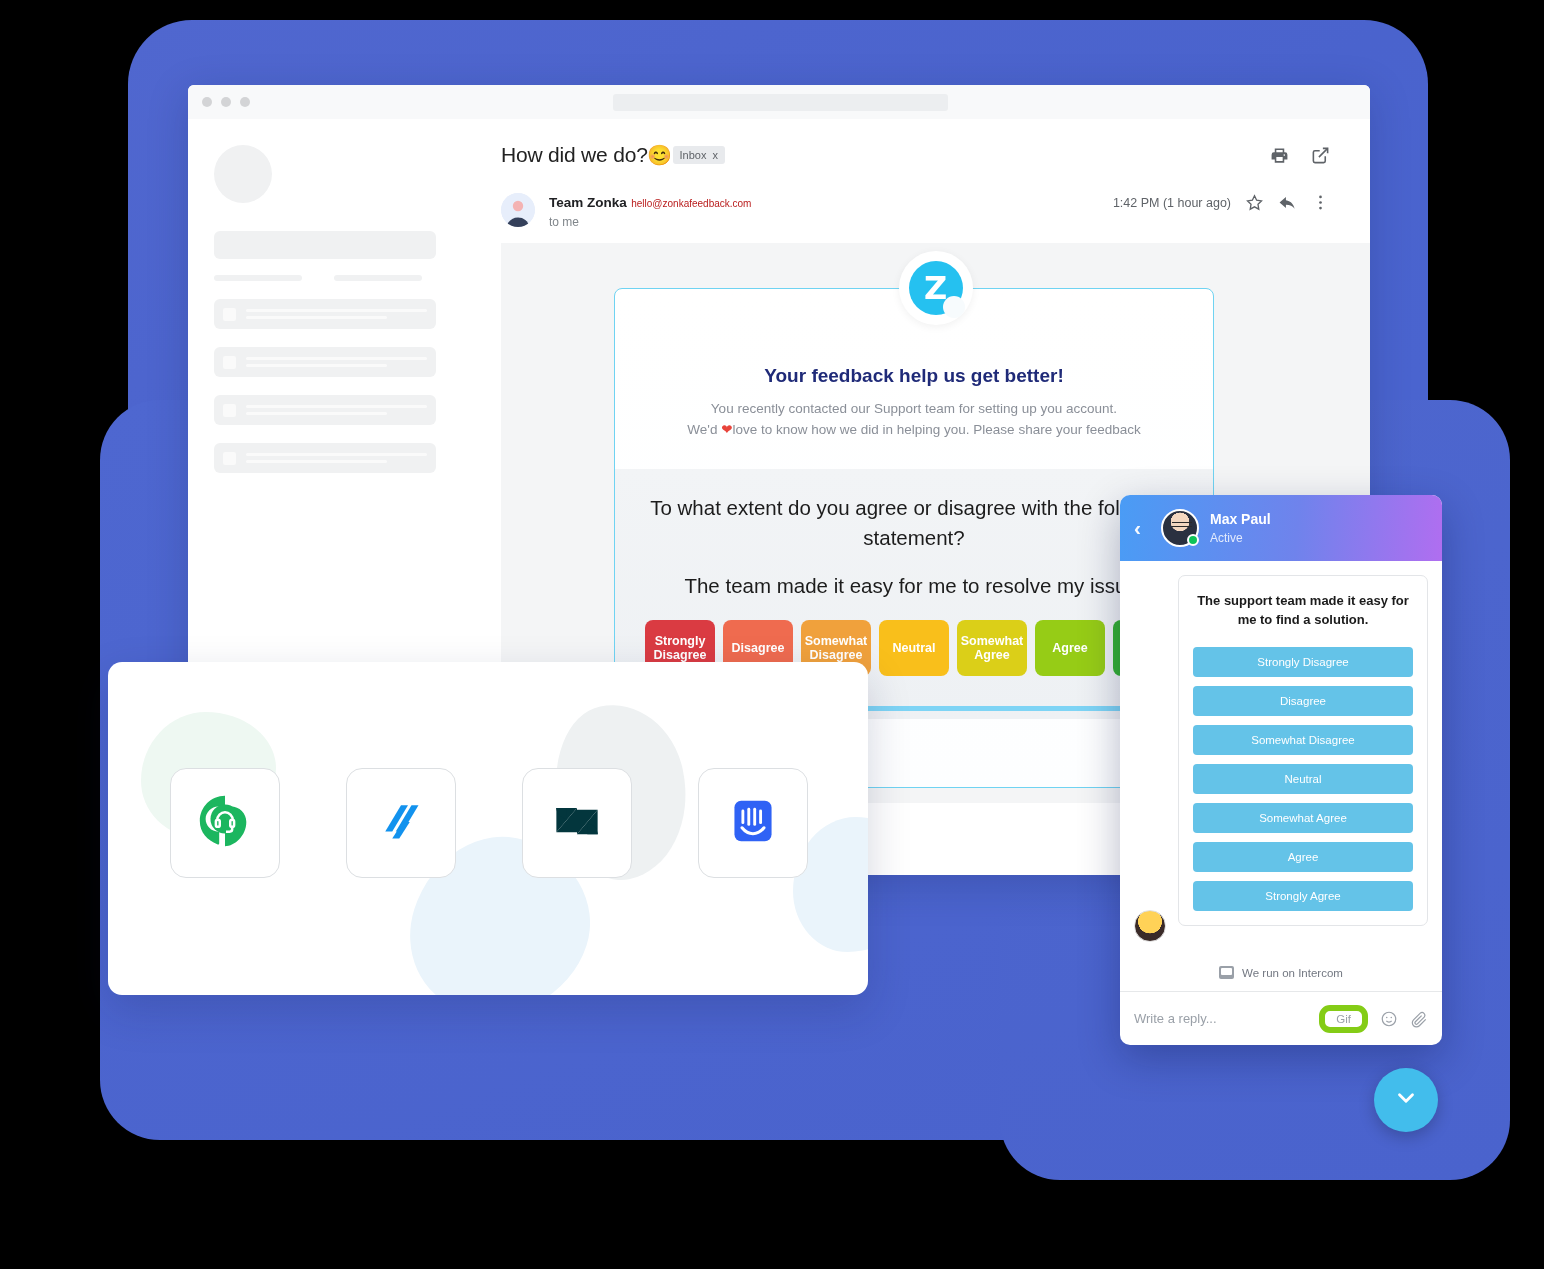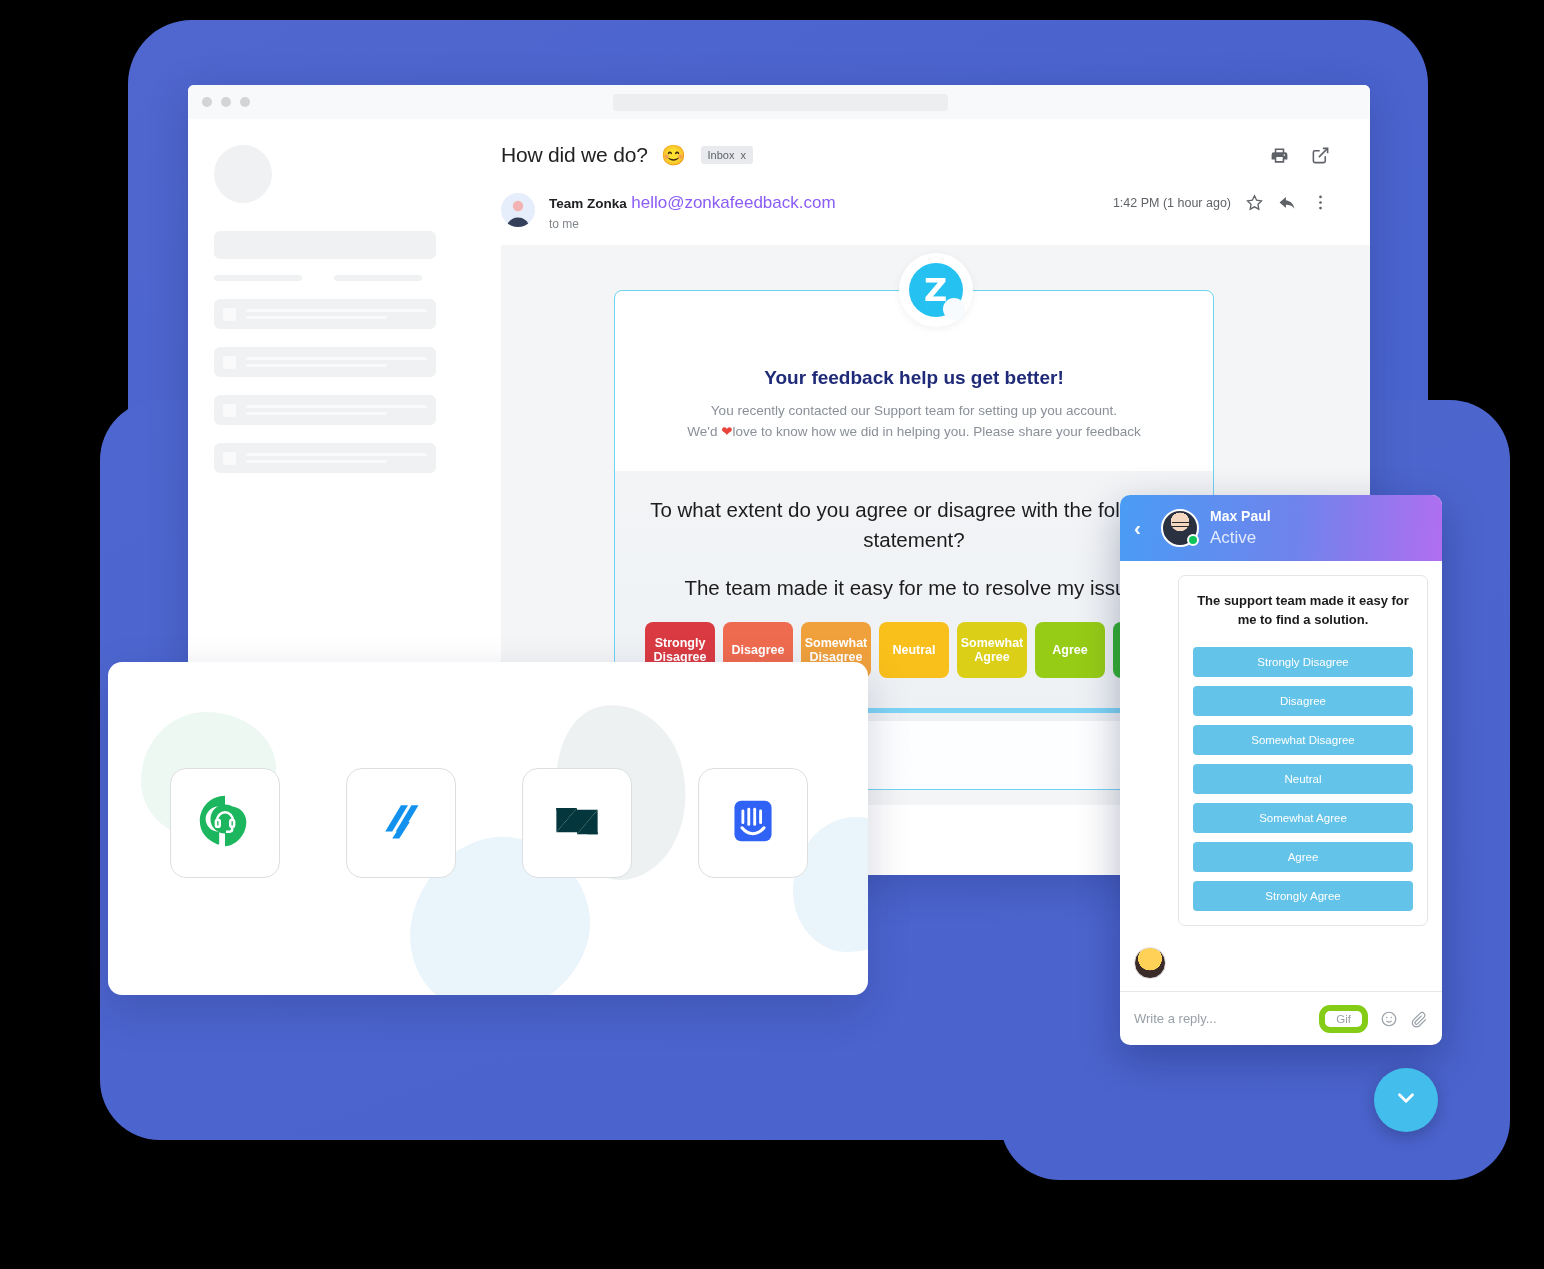--- a/index.html
+++ b/index.html
@@ -71,37 +71,37 @@
     background: #f0f1f2; display: flex; align-items: center; padding: 0 9px; gap: 10px;
   }
   .sk-sq { width: 13px; height: 13px; background: #fafafa; border-radius: 2px; }
   .sk-item-lines { flex: 1; display: flex; flex-direction: column; gap: 4px; }
   .sk-item-lines i { display: block; height: 3px; background: #fafafa; border-radius: 2px; }
   .sk-item-lines i:first-child { width: 100%; }
   .sk-item-lines i:last-child { width: 78%; }
 
   
   .mail { flex: 1; padding: 24px 0 0 0; position: relative; }
-  .mail-head { display: flex; align-items: center; gap: 14px; padding: 0 40px 0 18px; justify-content: flex-end; }
+  .mail-head { display: flex; align-items: center; padding: 0 40px 0 18px; justify-content: flex-end; }
   .mail-subject { font-size: 21px; color: #222; letter-spacing: -.2px; }
   .emoji { font-size: 20px; }
   .inbox-chip {
     font-size: 11px; color: #5f6368; background: #e8eaed;
     padding: 3px 7px; border-radius: 3px; display: inline-flex; gap: 6px; align-items: center;
   }
   .head-actions { margin-left: auto; display: flex; gap: 22px; color: #5f6368; }
   .ic { width: 19px; height: 19px; display: block; }
 
   .sender-row { display: flex; align-items: flex-start; gap: 14px; margin: 26px 0 0 18px; padding-right: 40px; }
   .av-circle {
     width: 34px; height: 34px; border-radius: 50%;
     background: #e8eef9; display: flex; align-items: flex-end; justify-content: center; overflow: hidden;
   }
   .sender-name { font-size: 13.5px; font-weight: bold; color: #202124; }
-  .sender-mail { font-size: 17px; color: #8b5cf6; }
+  .sender-mail { font-size: 10px; color: #b91c1c; }
   .sender-to { font-size: 12px; color: #80868b; margin-top: 4px; }
   .sender-meta { margin-left: auto; display: flex; align-items: center; gap: 14px; color: #5f6368; font-size: 12.5px; }
 
   
   .mail-body {
     margin: 14px 0 0 18px; background: #f4f5f6; height: 560px; position: relative; overflow: hidden;
   }
   .zlogo-wrap { position: absolute; left: 50%; transform: translateX(-50%); top: 8px; z-index: 3; }
   .zlogo {
     width: 74px; height: 74px; border-radius: 50%; background: #fff;
@@ -183,21 +183,21 @@
   }
   .chat-avatar .glasses {
     position: absolute; left: 9px; top: 11px; width: 20px; height: 5px;
     border-top: 1.5px solid #2a2a2a; border-bottom: 1.5px solid #2a2a2a;
   }
   .online-dot {
     position: absolute; right: -2px; bottom: -1px; width: 12px; height: 12px;
     border-radius: 50%; background: #0ec35a; border: 2px solid #fff;
   }
   .chat-name { color: #fff; font-size: 14px; font-weight: bold; line-height: 1.2; }
-  .chat-status { color: rgba(255,255,255,.82); font-size: 17px; margin-top: 4px; }
+  .chat-status { color: rgba(255,255,255,.82); font-size: 12px; margin-top: 4px; }
 
   .chat-body { flex: 1; padding: 14px 14px 0 14px; position: relative; background: #fff; }
   .bubble {
     border: 1px solid #e3e5e8; border-radius: 7px; padding: 16px 14px 14px 14px;
     margin-left: 44px;
   }
   .bubble-q { text-align: center; font-size: 13px; color: #1b1b1b; font-weight: bold; line-height: 1.45; }
   .opt {
     margin-top: 9px; height: 30px; border-radius: 4px; background: #64c3e8;
     color: #fff; font-size: 11.5px; display: flex; align-items: center; justify-content: center;
@@ -489,20 +489,24 @@
             <div class="opt" style="background: rgb(100, 195, 232);">Somewhat Disagree</div>
             <div class="opt" style="background: rgb(100, 195, 232);">Neutral</div>
             <div class="opt" style="background: rgb(100, 195, 232);">Somewhat Agree</div>
             <div class="opt" style="background: rgb(100, 195, 232);">Agree</div>
             <div class="opt" style="background: rgb(100, 195, 232);">Strongly Agree</div>
           </div>
       </div>
       <span class="chat-user-av"></span>
     </div>
 
+    <div class="chat-run">
+      <span class="run-icon"></span>
+      <span>We run on Intercom</span>
+    </div>
 
     <div class="chat-reply">
       <span class="reply-ph">Write a reply...</span>
       <span class="gif-chip">Gif</span>
       <span class="round-ic">
         <svg viewBox="0 0 24 24" fill="none" stroke="currentColor" stroke-width="1.6">
             <circle cx="12" cy="12" r="9"></circle>
             <circle cx="9" cy="10" r="1" fill="currentColor" stroke="none"></circle>
             <circle cx="15" cy="10" r="1" fill="currentColor" stroke="none"></circle>
             <path d="M8.5 14.5a4.5 4.5 0 0 0 7 0"></path>

